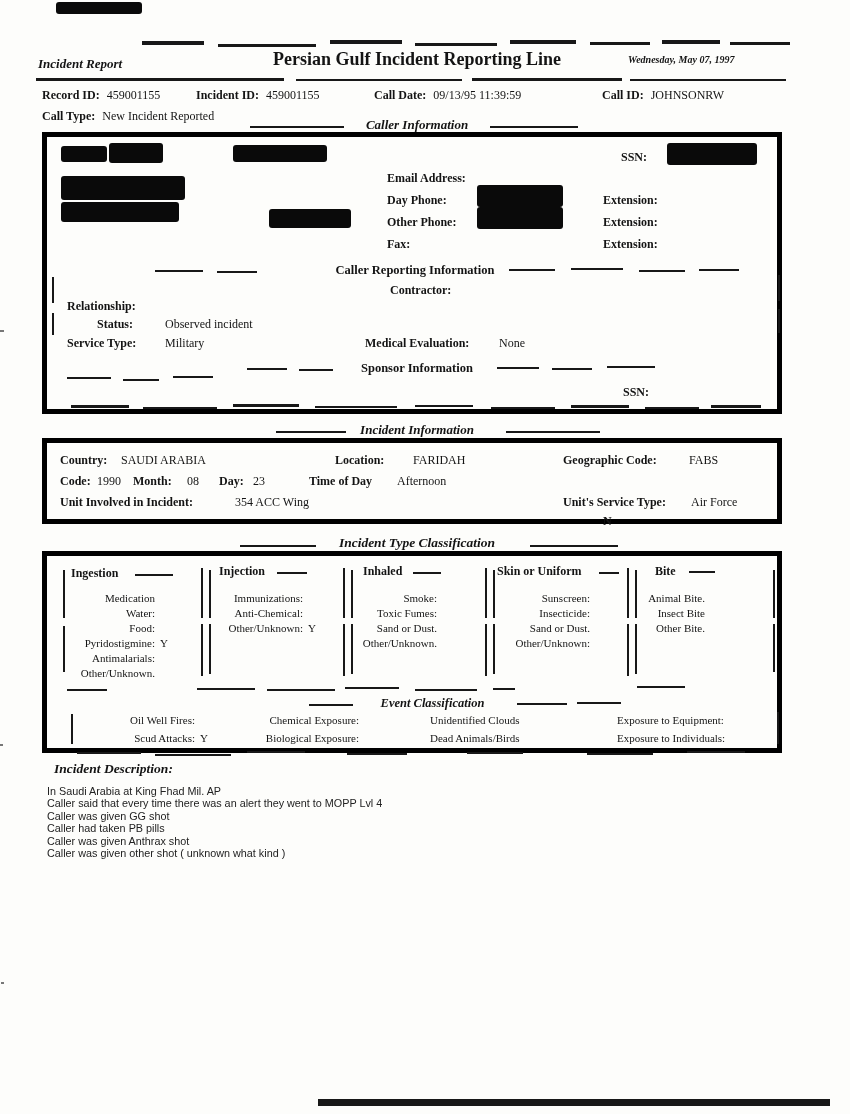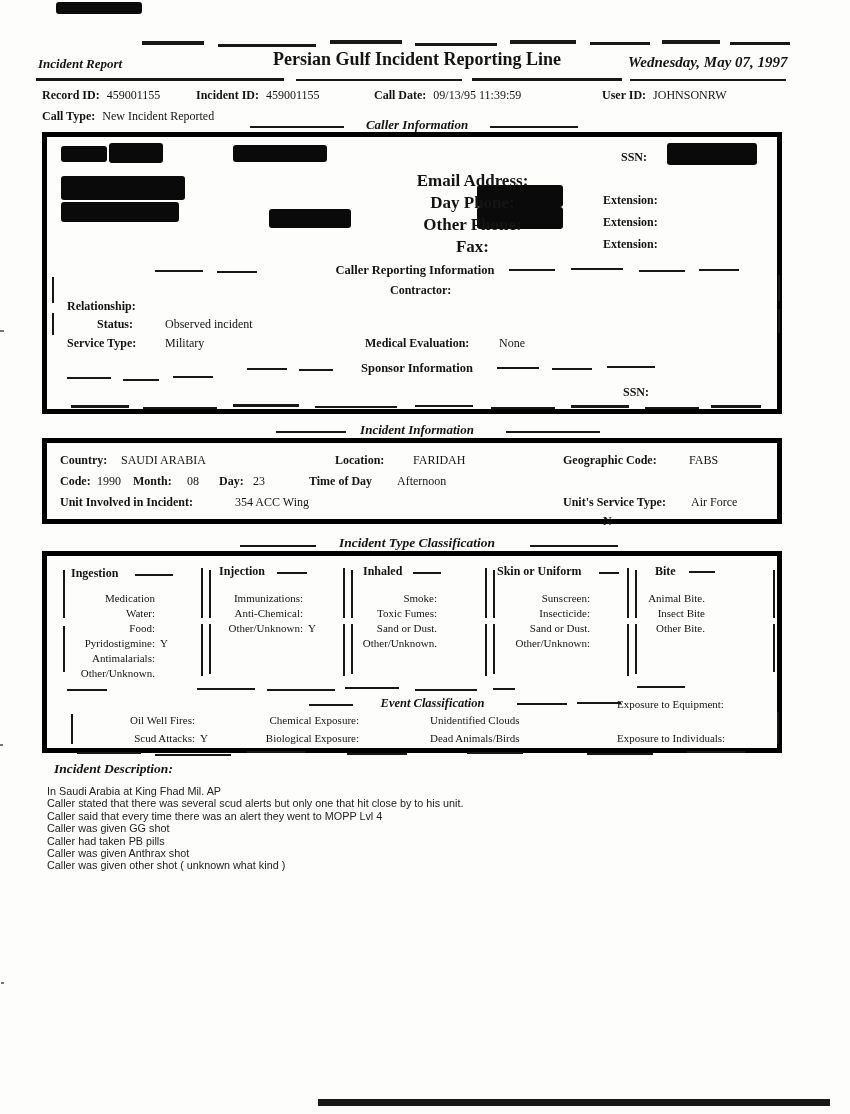--- a/index.html
+++ b/index.html
@@ -10,21 +10,21 @@
   .b { font-weight:700; }
   .i { font-style:italic; }
   .s11 { font-size:11px; }
   .s12 { font-size:12px; }
   .s13 { font-size:13px; }
   .seg { position:absolute; background:#181818; }
   .faint { background:#777; }
   .redact { position:absolute; background:#0a0a0a; border-radius:3px; }
   .box { position:absolute; border:5px solid #000000; }
   .center { text-align:center; }
-  .lbl-r { position:absolute; font-weight:700; font-size:17px; text-align:center; white-space:nowrap; }
+  .lbl-r { position:absolute; font-weight:700; font-size:12px; text-align:left; white-space:nowrap; }
   .item { position:absolute; text-align:right; white-space:nowrap; }
   .item .val { position:absolute; left:calc(100% + 5px); top:0; }
   .v { font-weight:400; margin-left:7px; }
   .desc { position:absolute; font-family:"Liberation Sans", sans-serif; font-size:10.8px;
           line-height:12.4px; color:#222; }
 </style>
 </head>
 <body>
 
 <div class="page">
@@ -38,38 +38,38 @@
   <div class="seg" style="left:218px;top:44px;width:98px;height:3px"></div>
   <div class="seg" style="left:330px;top:40px;width:72px;height:4px"></div>
   <div class="seg" style="left:415px;top:43px;width:82px;height:3px"></div>
   <div class="seg" style="left:510px;top:40px;width:66px;height:4px"></div>
   <div class="seg" style="left:590px;top:42px;width:60px;height:3px"></div>
   <div class="seg" style="left:662px;top:40px;width:58px;height:4px"></div>
   <div class="seg" style="left:730px;top:42px;width:60px;height:3px"></div>
 
   <div class="t b i s13" style="left:38px;top:56px">Incident Report</div>
   <div class="t b center" style="left:232px;top:49px;width:370px;font-size:18px">Persian Gulf Incident Reporting Line</div>
-  <div class="t b i" style="left:628px;top:54px;font-size:15px">Wednesday, May 07, 1997</div>
+  <div class="t b i" style="left:628px;top:54px;font-size:10px">Wednesday, May 07, 1997</div>
 
   <div class="seg" style="left:36px;top:78px;width:248px;height:3px"></div>
   <div class="seg" style="left:296px;top:79px;width:166px;height:2px"></div>
   <div class="seg" style="left:472px;top:78px;width:150px;height:3px"></div>
   <div class="seg" style="left:630px;top:79px;width:156px;height:2px"></div>
 
   <div class="t b s12" style="left:42px;top:88px">
     <span>Record ID:</span><span class="v">459001155</span>
   </div>
   <div class="t b s12" style="left:196px;top:88px">
     <span>Incident ID:</span><span class="v">459001155</span>
   </div>
   <div class="t b s12" style="left:374px;top:88px">
     <span>Call Date:</span><span class="v">09/13/95 11:39:59</span>
   </div>
   <div class="t b s12" style="left:602px;top:88px">
-    <span>User ID:</span><span class="v">JOHNSONRW</span>
+    <span>Call ID:</span><span class="v">JOHNSONRW</span>
   </div>
   <div class="t b s12" style="left:42px;top:109px">
     <span>Call Type:</span><span class="v">New Incident Reported</span>
   </div>
 
   <div class="seg" style="left:250px;top:126px;width:94px;height:2px"></div>
   <div class="t b i s13 center" style="left:346px;top:117px;width:142px">Caller Information</div>
   <div class="seg" style="left:490px;top:126px;width:88px;height:2px"></div>
 
   <div class="box" style="left:42px;top:132px;width:740px;height:282px">
@@ -244,36 +244,35 @@
     <div class="seg" style="left:530px;top:146px;width:44px;height:2px"></div>
     <div class="seg" style="left:24px;top:158px;width:2px;height:30px"></div>
     <div class="seg" style="left:730px;top:156px;width:2px;height:32px"></div>
 
     <div class="item s11" style="left:28px;top:158px;width:120px"><span>Oil Well Fires:</span><span class="val"></span></div>
     <div class="item s11" style="left:28px;top:176px;width:120px"><span>Scud Attacks:</span><span class="val">Y</span></div>
     <div class="item s11" style="left:192px;top:158px;width:120px"><span>Chemical Exposure:</span><span class="val"></span></div>
     <div class="item s11" style="left:192px;top:176px;width:120px"><span>Biological Exposure:</span><span class="val"></span></div>
     <div class="t s11" style="left:383px;top:158px">Unidentified Clouds</div>
     <div class="t s11" style="left:383px;top:176px">Dead Animals/Birds</div>
-    <div class="t s11" style="left:570px;top:142px">Exposure to Equipment:</div>
+    <div class="t s11" style="left:570px;top:158px">Exposure to Equipment:</div>
     <div class="t s11" style="left:570px;top:176px">Exposure to Individuals:</div>
 
     <div class="seg" style="left:30px;top:196px;width:64px;height:2px"></div>
     <div class="seg" style="left:108px;top:198px;width:76px;height:2px"></div>
     <div class="seg" style="left:200px;top:195px;width:58px;height:2px"></div>
     <div class="seg" style="left:300px;top:197px;width:60px;height:2px"></div>
     <div class="seg" style="left:420px;top:196px;width:56px;height:2px"></div>
     <div class="seg" style="left:540px;top:197px;width:66px;height:2px"></div>
     <div class="seg" style="left:640px;top:195px;width:58px;height:2px"></div>
   </div>
 
   <div class="t b i" style="left:54px;top:761px;font-size:13.5px">Incident Description:</div>
   <div class="desc" style="left:47px;top:785px">
     <div>In Saudi Arabia at King Fhad Mil. AP</div>
-    <div>Caller stated that there was several scud alerts but only one that hit close by to his unit.</div>
     <div>Caller said that every time there was an alert they went to MOPP Lvl 4</div>
     <div>Caller was given GG shot</div>
     <div>Caller had taken PB pills</div>
     <div>Caller was given Anthrax shot</div>
     <div>Caller was given other shot ( unknown what kind )</div>
   </div>
 
   <div class="seg" style="left:318px;top:1099px;width:512px;height:7px"></div>
 
 </div>

